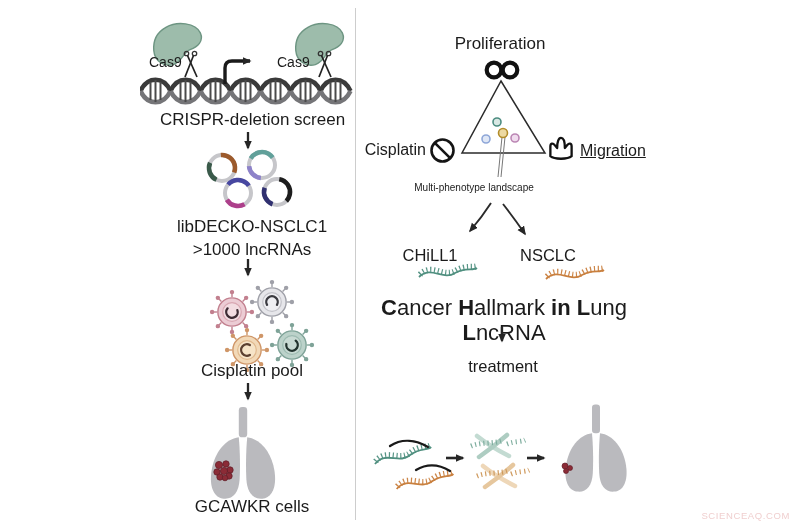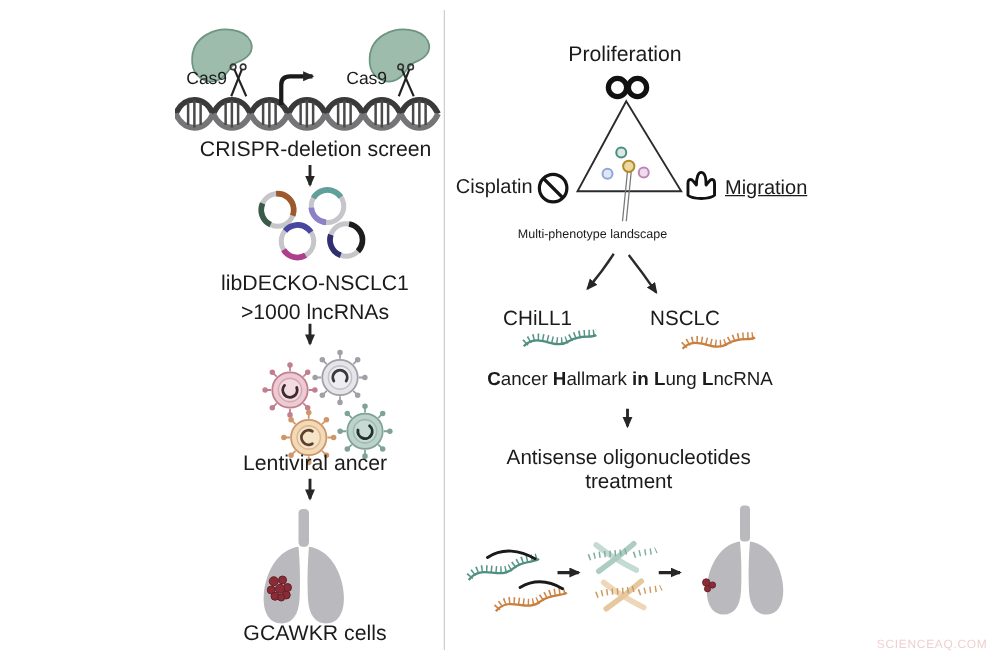--- a/index.html
+++ b/index.html
@@ -6,21 +6,21 @@
   .canvas{position:relative;width:800px;height:530px;background:#ffffff;overflow:hidden;
           font-family:"Liberation Sans","DejaVu Sans",sans-serif;color:#1b1b1b;}
   .abs{position:absolute;}
   .txt{position:absolute;text-align:center;line-height:1.15;color:#1b1b1b;
        font-family:"Liberation Sans","DejaVu Sans",sans-serif;}
   .f17{font-size:17px;text-align:center;}
   .f16{font-size:16px;}
   .f165{font-size:16.5px;}
   .f155{font-size:10px;}
   .f12{font-size:14px;}
-  .hallmark{font-size:15px;}
+  .hallmark{font-size:22px;}
   .hallmark .b{font-weight:700;}
   .right-align{text-align:right;}
   .left-align{text-align:left;text-decoration:underline;}
   .aso-line{display:block;line-height:19px;}
   .divider{position:absolute;left:355px;top:8px;width:1px;height:512px;background:#cdcdcd;}
   .watermark{position:absolute;left:682px;top:510px;width:108px;text-align:right;
              font-size:9.5px;letter-spacing:0.6px;color:#f0cfcf;}
   svg{display:block;}
 </style>
 </head>
@@ -169,21 +169,21 @@
     </svg>
     <svg class="abs" style="left:269px;top:322px" width="46" height="46" viewBox="0 0 52 52">
       <g color="#7fa398">
           <use href="#vspikes"></use>
         </g>
       <circle cx="26" cy="26" r="16" fill="#bcd2ca" stroke="#7fa398" stroke-width="1.6"></circle>
       <circle cx="26" cy="26" r="10.5" fill="#c8dad3" stroke="#9dbbb1" stroke-width="1.4"></circle>
       <path d="M20.4,22.8 A6.5,6.5 0 1 0 31.6,22.8" fill="none" stroke="#22332e" stroke-width="2.6" stroke-linecap="round" transform="rotate(-20 26 26)"></path>
     </svg>
 
-    <div class="txt f17" style="left:142px;top:361px;width:220px">Lentiviral ancer</div>
+    <div class="txt f17" style="left:142px;top:361px;width:220px">Cisplatin pool</div>
 
     <svg class="abs" style="left:241px;top:382px" width="14" height="26" viewBox="0 0 14 26">
       <line x1="7" y1="1" x2="7" y2="17" stroke="#262626" stroke-width="2.3" marker-end="url(#ah)"></line>
     </svg>
 
     <svg class="abs" style="left:201px;top:405px" width="84" height="100" viewBox="0 0 100 118">
         <use href="#lungs-g"></use>
       </svg>
     <svg class="abs" style="left:212px;top:459px" width="24" height="24" viewBox="0 0 24 24">
       <g fill="#8b2b36" stroke="#64202a" stroke-width="0.8">
@@ -250,21 +250,20 @@
         <use href="#comb"></use>
       </svg>
 
     <div class="txt hallmark" style="left:358px;top:295px;width:292px"><span class="b">C</span><span>ancer </span><span class="b">H</span><span>allmark </span><span class="b">in</span><span> </span><span class="b">L</span><span>ung </span><span class="b">L</span><span>ncRNA</span></div>
 
     <svg class="abs" style="left:495px;top:326px" width="14" height="24" viewBox="0 0 14 24">
       <line x1="7" y1="1" x2="7" y2="15" stroke="#262626" stroke-width="2.3" marker-end="url(#ah)"></line>
     </svg>
 
     <div class="txt f165" style="left:379px;top:357px;width:248px">
-      <span class="aso-line">Antisense oligonucleotides</span>
       <span class="aso-line">treatment</span>
     </div>
 
     <svg class="abs" style="left:372px;top:430px" width="86" height="64" viewBox="0 0 86 64">
       <g color="#4f8f7f" transform="translate(0,14) rotate(-8 31 11)">
           <use href="#comb"></use>
         </g>
       <path d="M18,16 C30,8 44,10 56,17" fill="none" stroke="#1a1a1a" stroke-width="2.3" stroke-linecap="round"></path>
       <g color="#c9803f" transform="translate(22,40) rotate(-6 31 11)">
           <use href="#comb"></use>

